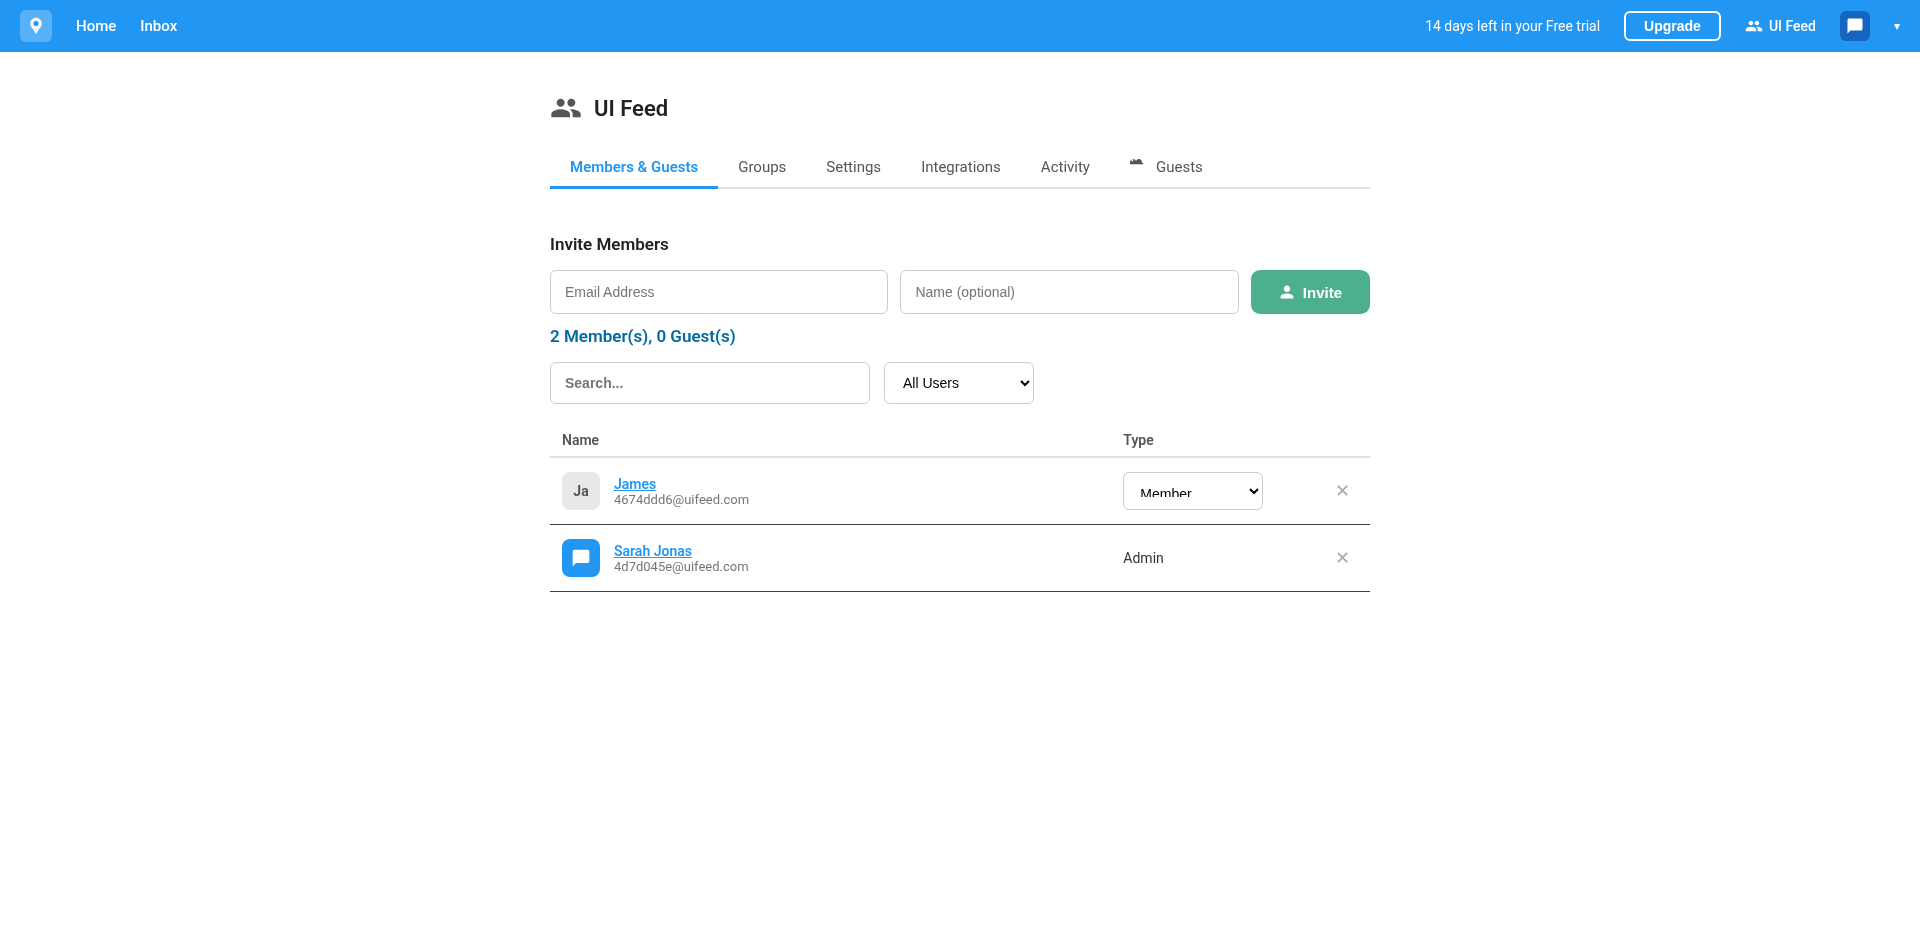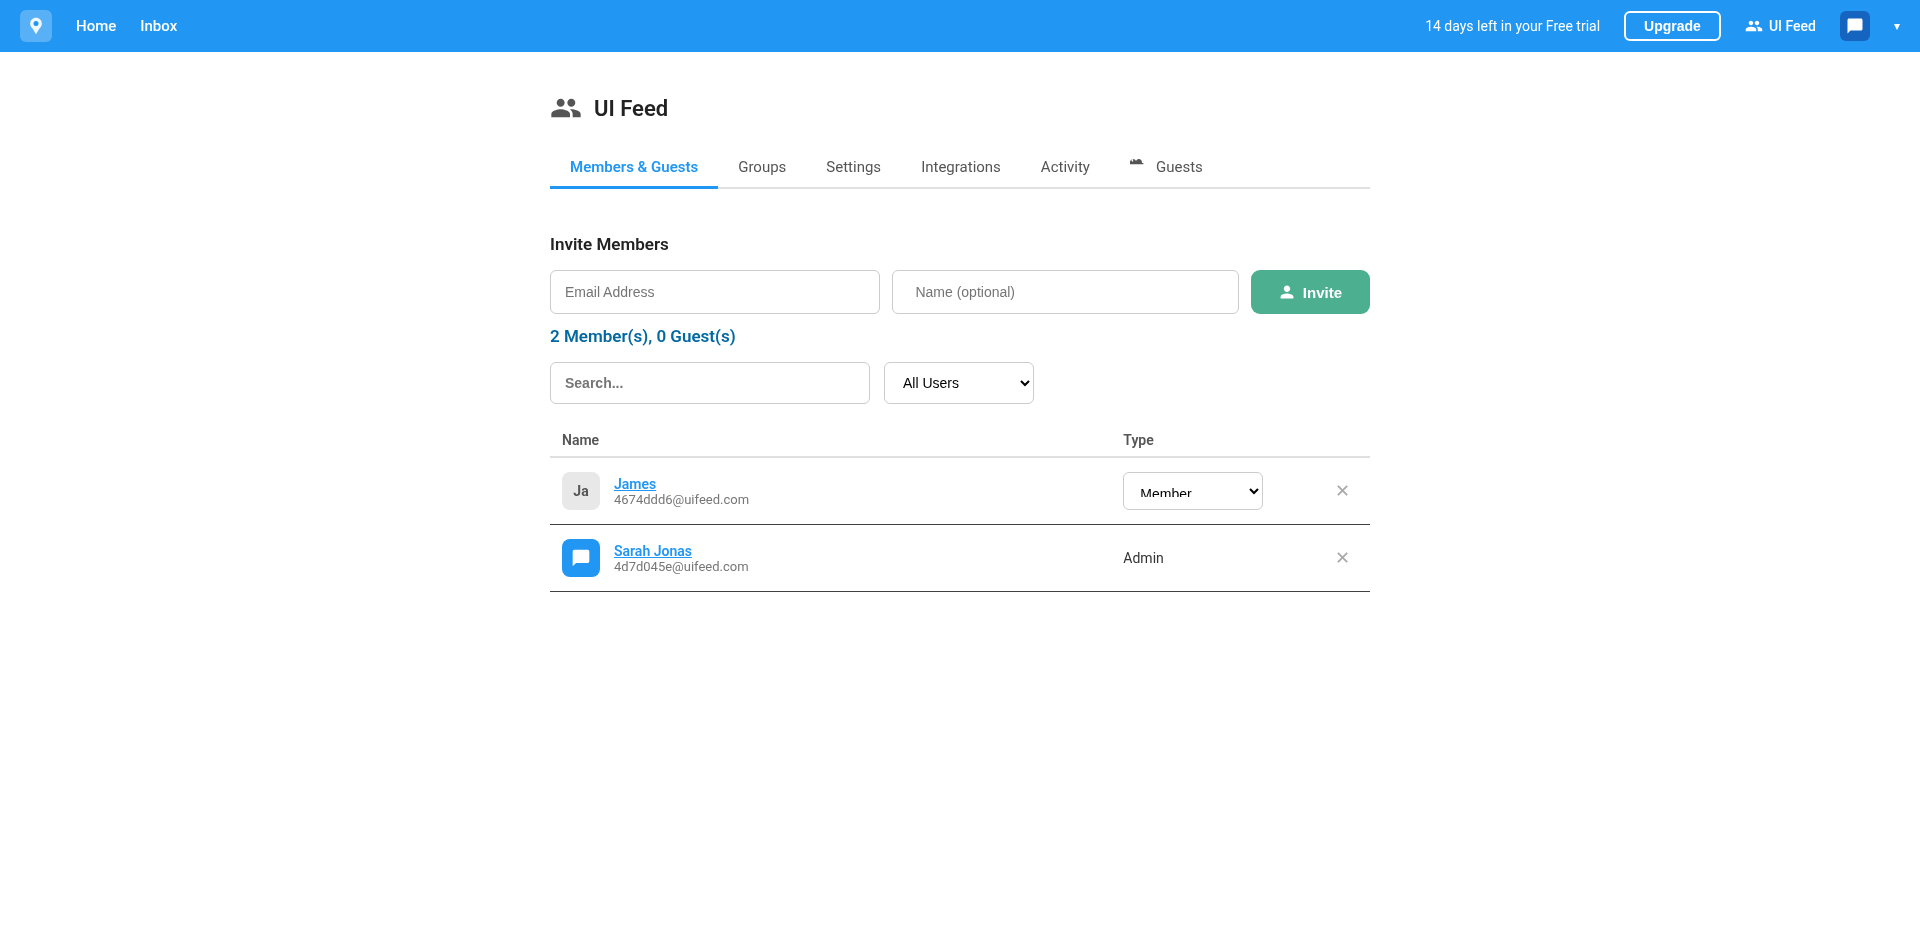--- a/index.html
+++ b/index.html
@@ -121,21 +121,21 @@
       padding: 0 14px;
       font-size: 14px;
       color: #333;
       outline: none;
     }
     .invite-input-name {
       flex: 1;
       height: 44px;
       border: 1.5px solid #ccc;
       border-radius: 6px;
-      padding: 0 22px;
+      padding: 0 14px;
       font-size: 14px;
       color: #333;
       outline: none;
     }
     .invite-btn {
       background: #4caf90;
       color: #fff;
       border: none;
       border-radius: 9px;
       height: 44px;

